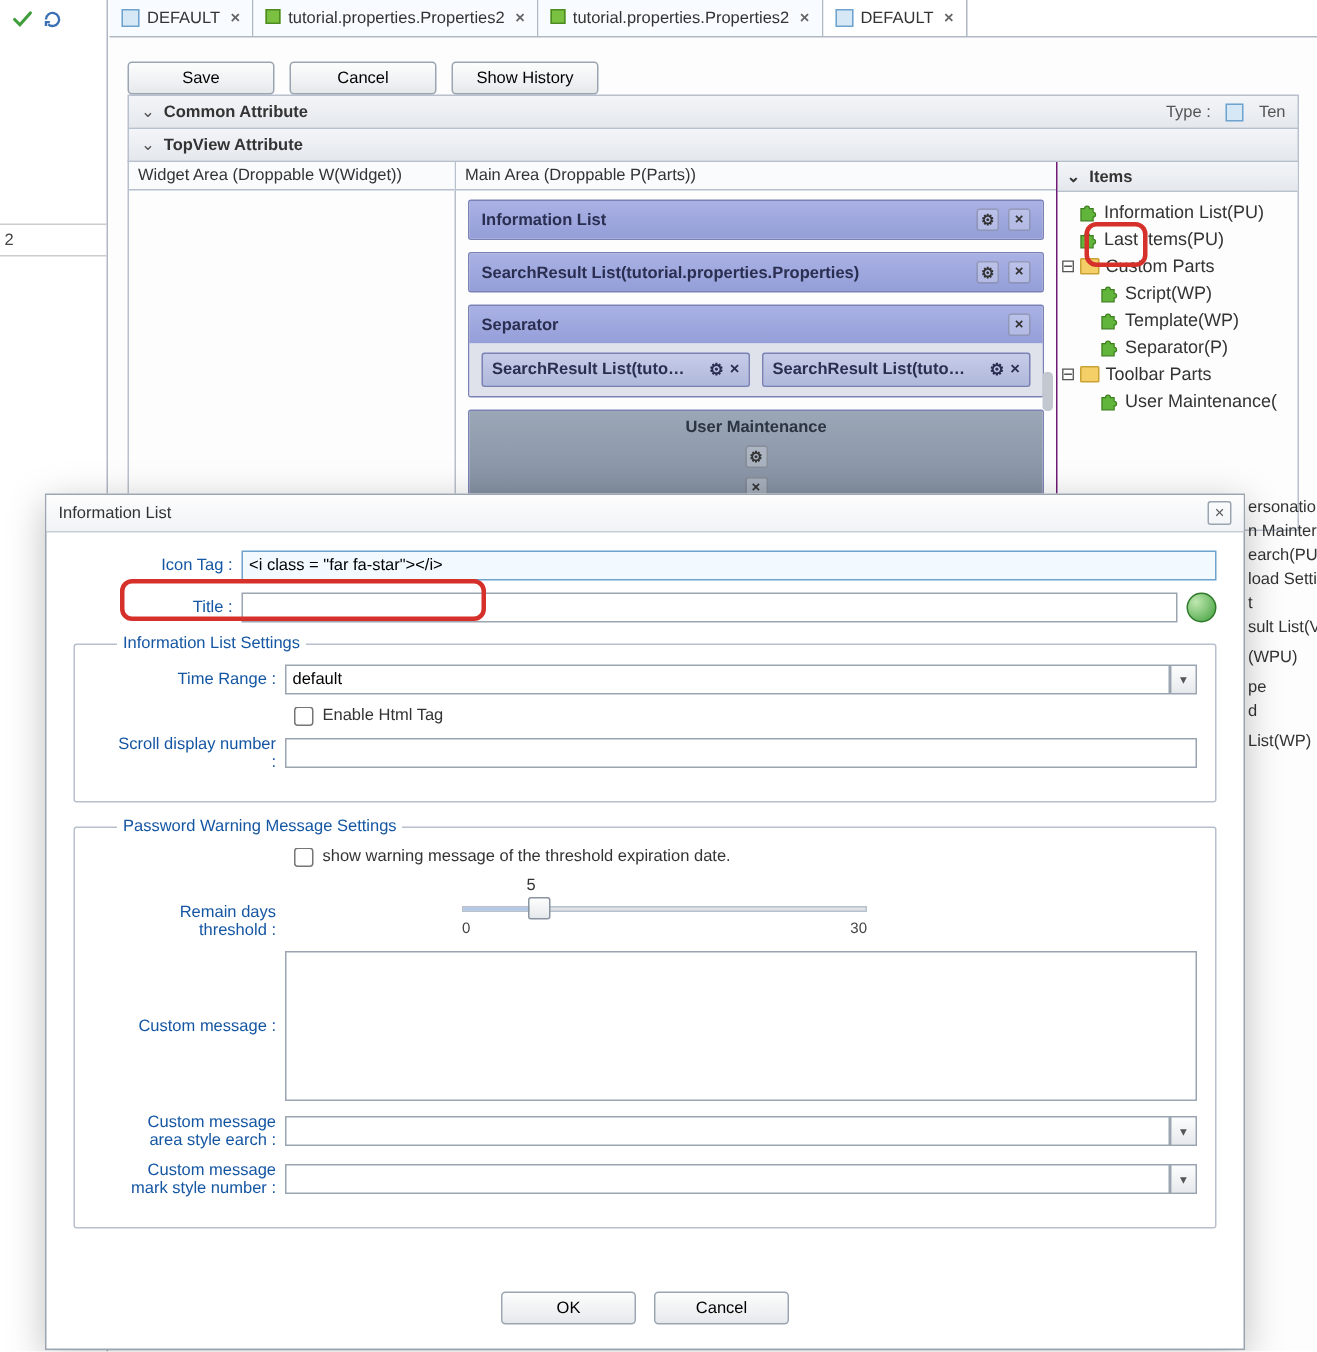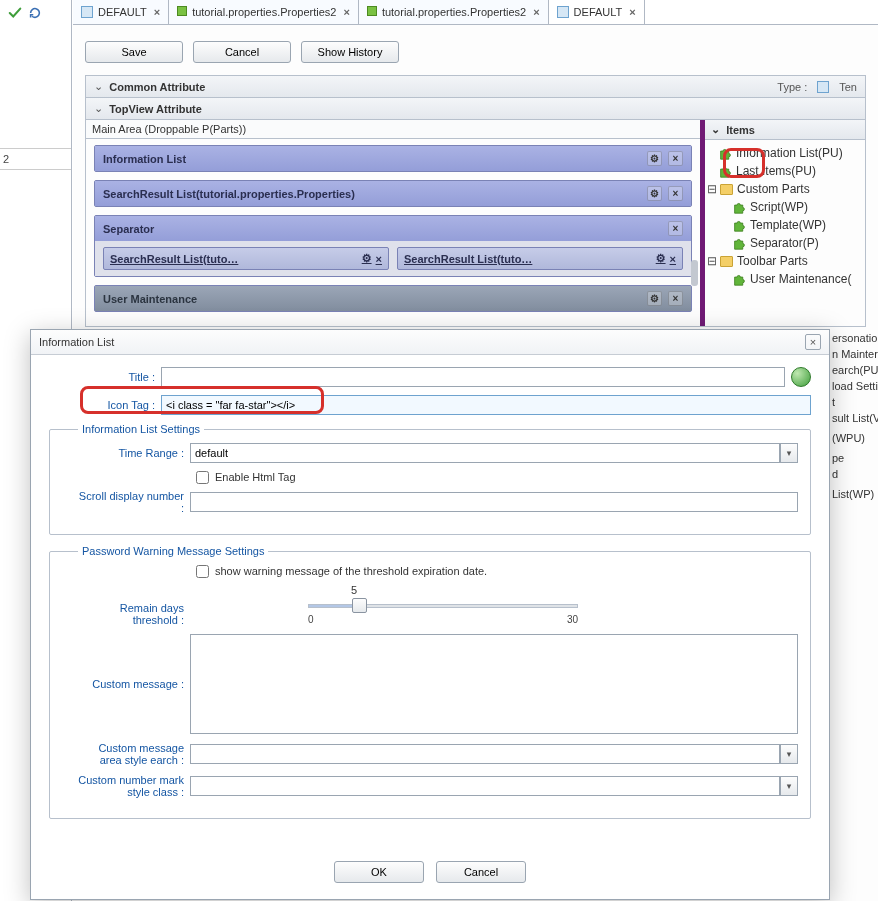--- a/index.html
+++ b/index.html
@@ -61,21 +61,21 @@
   }
   .tab.active { background: #fff; font-weight: 500; }
   .tab .close { color: #666; font-weight: bold; margin-left: 2px; }
   .tab-icon-doc { width:12px; height:12px; display:inline-block; background:#d6e7f5; border:1px solid #6ea3cf; }
   .tab-icon-box { width:10px; height:10px; display:inline-block; background:#7ac142; border:1px solid #4d8a21; transform: translateY(-1px); }
 
   
   .editor-top {
     padding: 16px 12px 10px 12px;
   }
-  .button-row { display:flex; gap:10px; margin-bottom:12px; }
+  .button-row { display:flex; gap:10px; margin-bottom:0; }
   .btn {
     min-width: 98px;
     height: 22px;
     border: 1px solid #9aa5b1;
     background: linear-gradient(#fdfdfd,#e6e9ec);
     border-radius: 3px;
     cursor: pointer;
     font-size: 11px;
   }
 
@@ -99,63 +99,62 @@
     min-height: 205px;
   }
   .col-hdr {
     border-bottom: 1px solid #b7c0cc;
     padding: 3px 6px;
     color:#333;
     background:#fafbfc;
   }
   .widget-col { width: 218px; border-right:1px solid #b7c0cc; display:flex; flex-direction:column; }
   .widget-col .dropzone { flex:1; }
-  .mainarea-col { flex:1; border-right:5px solid #701a75; display:flex; flex-direction:column; position:relative; }
+  .mainarea-col { flex:1; border-right:1px solid #701a75; display:flex; flex-direction:column; position:relative; }
   .dropzone { padding: 6px 8px; }
   .part, .part-group {
     border: 1px solid #7a82b5;
     border-radius: 2px;
     margin-bottom: 8px;
   }
   .part-bar {
     display:flex; align-items:center;
     padding: 5px 8px;
     gap:6px;
     background: linear-gradient(#aab2e4,#949ed8);
     color:#2a2e50;
     font-weight:bold;
   }
-  .part-bar.dark { background: linear-gradient(#9ba6b7,#818d9e); color:#2b3440; }
+  .part-bar.dark { background: linear-gradient(#9ba6b7,#818d9e); color:#2b3440;flex-direction:column; }
   .part-bar .label { flex:1; white-space:nowrap; overflow:hidden; text-overflow:ellipsis; }
   .part-bar .gear, .part-bar .close-x {
     width:15px; height:15px; display:flex; align-items:center; justify-content:center;
     background:rgba(255,255,255,0.25);
     border:1px solid rgba(0,0,0,0.2);
     border-radius:2px;
     font-size:10px;
     color:#333;
   }
   .part-group {
     border-color:#7a82b5;
   }
   .part-group .group-body {
     display:flex; gap:8px; padding:6px 8px;
     background:#dfe1eb;
     align-items:flex-start;
   }
   .mini-part {
     flex:1;
-    display:flex; align-items:center; gap:4px;
+    display:flex; align-items:flex-start; gap:4px;
     padding:4px 6px;
     background:linear-gradient(#c6cce8,#b0b8db);
     border:1px solid #7a82b5;
     border-radius:2px;
     font-weight:bold;
     color:#2a2e50;
-    text-decoration:underline;
   }
   .mini-part .lbl { flex:1; white-space:nowrap; overflow:hidden; text-overflow:ellipsis; }
   .mainarea-col .vscroll-thumb {
     position:absolute; right:2px; top:140px; width:7px; height:26px;
     background:#c3c8d0; border-radius:3px;
   }
   .red-callout {
     position:absolute;
     border:3px solid #d6302b;
     border-radius:8px;
@@ -358,20 +357,24 @@
       <span class="right">Type :</span>
       <span class="tab-icon-doc" style="margin:0 4px"></span>
       <span class="right">Ten</span>
     </div>
     <div class="section-header" style="border-top:none">
       <span class="chev">⌄</span>
       <span class="title">TopView Attribute</span>
     </div>
 
     <div class="workspace">
+      <div class="widget-col">
+        <div class="col-hdr">Widget Area (Droppable W(Widget))</div>
+        <div class="dropzone"></div>
+      </div>
       <div class="mainarea-col">
         <div class="col-hdr">Main Area (Droppable P(Parts))</div>
         <div class="dropzone">
 
           <div class="part">
             <div class="part-bar">
               <span class="label">Information List</span>
               <span class="gear">⚙</span>
               <span class="close-x">×</span>
             </div>
@@ -492,29 +495,29 @@
   <div>List(WP)</div>
 </div>
 
 <div class="modal">
   <div class="modal-titlebar">
     <span class="t">Information List</span>
     <span class="close">×</span>
   </div>
   <div class="modal-body">
 
+    <div class="form-row">
+      <span class="lbl">Icon Tag :</span>
+      <input type="text" class="hl-input" value="&lt;i class = &quot;far fa-star&quot;&gt;&lt;/i&gt;" style="">
+    </div>
+
     <div class="form-row title-row">
       <span class="lbl">Title :</span>
       <input type="text" value="" style="">
       <span class="globe"></span>
-    </div>
-
-    <div class="form-row">
-      <span class="lbl">Icon Tag :</span>
-      <input type="text" class="hl-input" value="&lt;i class = &quot;far fa-star&quot;&gt;&lt;/i&gt;" style="">
     </div>
 
     <fieldset class="group">
       <legend>Information List Settings</legend>
 
       <div class="form-row">
         <span class="lbl">Time Range :</span>
         <div class="select-like" style="flex:1">
           <input type="text" value="default" style="">
           <span class="arrow">▾</span>
@@ -561,21 +564,21 @@
       </div>
 
       <div class="form-row">
         <span class="lbl" style="line-height:12px">Custom message area style earch :</span>
         <div class="select-like" style="flex:1">
           <input type="text" value="" style="">
           <span class="arrow">▾</span>
         </div>
       </div>
       <div class="form-row">
-        <span class="lbl" style="line-height:12px">Custom number mark style class :</span>
+        <span class="lbl" style="line-height:12px">Custom message mark style number :</span>
         <div class="select-like" style="flex:1">
           <input type="text" value="" style="">
           <span class="arrow">▾</span>
         </div>
       </div>
     </fieldset>
 
   </div>
   <div class="modal-buttons">
     <button class="btn">OK</button>

